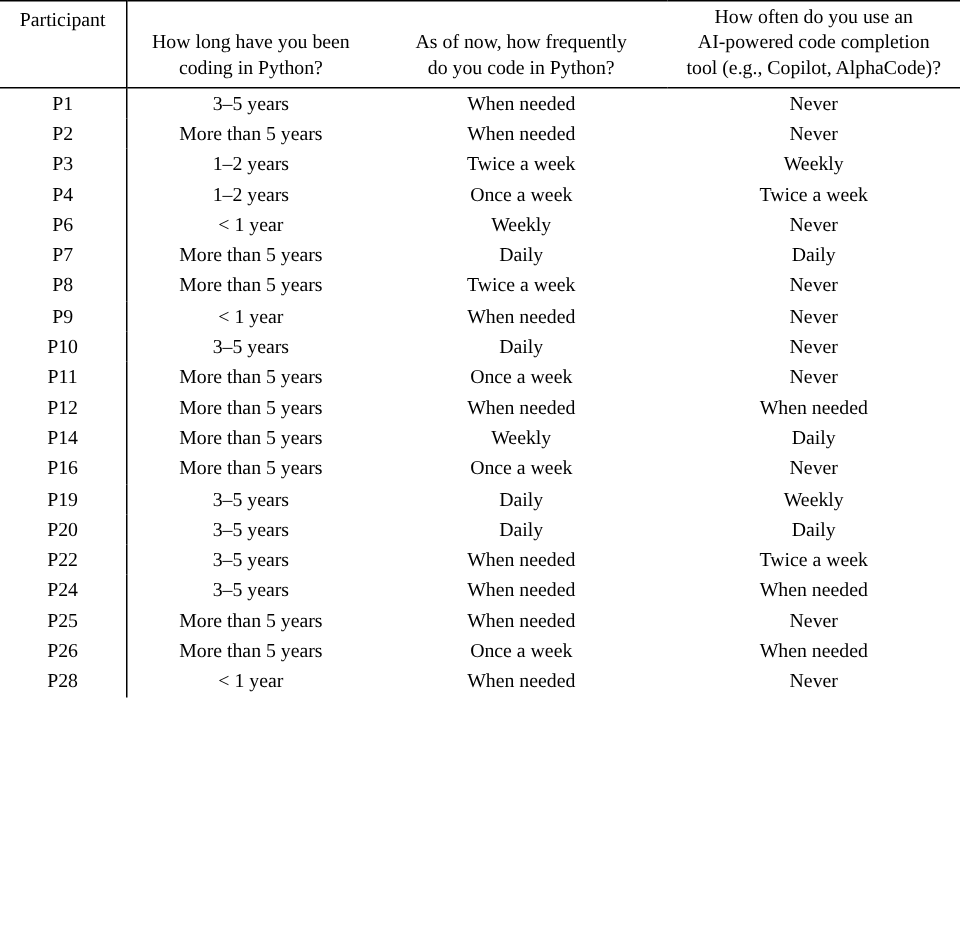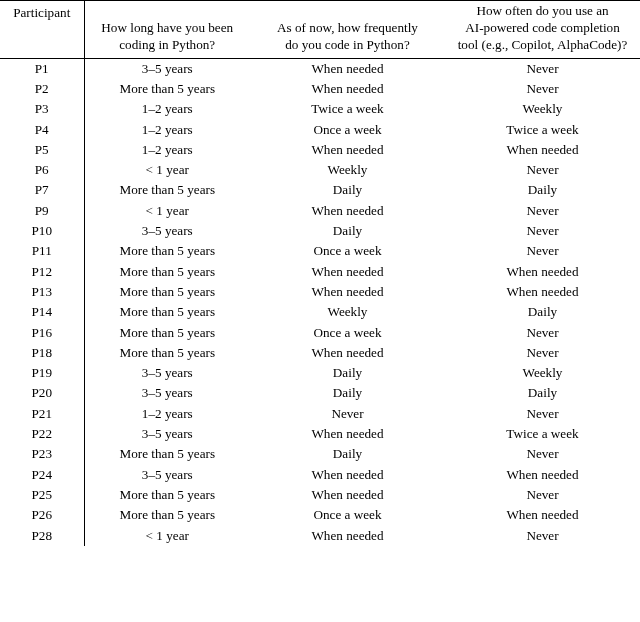--- a/index.html
+++ b/index.html
@@ -123,38 +123,38 @@
           <td>Twice a week</td>
           <td>Weekly</td>
         </tr>
         <tr>
           <td class="col-participant">P4</td>
           <td>1–2 years</td>
           <td>Once a week</td>
           <td>Twice a week</td>
         </tr>
         <tr>
-          <td class="col-participant">P5</td>
-          <td>1–2 years</td>
-          <td>When needed</td>
-          <td>When needed</td>
-        </tr>
-        <tr>
           <td class="col-participant">P6</td>
           <td>&lt; 1 year</td>
           <td>Weekly</td>
           <td>Never</td>
         </tr>
         <tr>
           <td class="col-participant">P7</td>
           <td>More than 5 years</td>
           <td>Daily</td>
           <td>Daily</td>
         </tr>
         <tr>
+          <td class="col-participant">P8</td>
+          <td>More than 5 years</td>
+          <td>Twice a week</td>
+          <td>Never</td>
+        </tr>
+        <tr>
           <td class="col-participant">P9</td>
           <td>&lt; 1 year</td>
           <td>When needed</td>
           <td>Never</td>
         </tr>
         <tr>
           <td class="col-participant">P10</td>
           <td>3–5 years</td>
           <td>Daily</td>
           <td>Never</td>
@@ -165,72 +165,48 @@
           <td>Once a week</td>
           <td>Never</td>
         </tr>
         <tr>
           <td class="col-participant">P12</td>
           <td>More than 5 years</td>
           <td>When needed</td>
           <td>When needed</td>
         </tr>
         <tr>
-          <td class="col-participant">P13</td>
-          <td>More than 5 years</td>
-          <td>When needed</td>
-          <td>When needed</td>
-        </tr>
-        <tr>
           <td class="col-participant">P14</td>
           <td>More than 5 years</td>
           <td>Weekly</td>
           <td>Daily</td>
         </tr>
         <tr>
           <td class="col-participant">P16</td>
           <td>More than 5 years</td>
           <td>Once a week</td>
           <td>Never</td>
         </tr>
         <tr>
-          <td class="col-participant">P18</td>
-          <td>More than 5 years</td>
-          <td>When needed</td>
-          <td>Never</td>
-        </tr>
-        <tr>
           <td class="col-participant">P19</td>
           <td>3–5 years</td>
           <td>Daily</td>
           <td>Weekly</td>
         </tr>
         <tr>
           <td class="col-participant">P20</td>
           <td>3–5 years</td>
           <td>Daily</td>
           <td>Daily</td>
         </tr>
         <tr>
-          <td class="col-participant">P21</td>
-          <td>1–2 years</td>
-          <td>Never</td>
-          <td>Never</td>
-        </tr>
-        <tr>
           <td class="col-participant">P22</td>
           <td>3–5 years</td>
           <td>When needed</td>
           <td>Twice a week</td>
-        </tr>
-        <tr>
-          <td class="col-participant">P23</td>
-          <td>More than 5 years</td>
-          <td>Daily</td>
-          <td>Never</td>
         </tr>
         <tr>
           <td class="col-participant">P24</td>
           <td>3–5 years</td>
           <td>When needed</td>
           <td>When needed</td>
         </tr>
         <tr>
           <td class="col-participant">P25</td>
           <td>More than 5 years</td>

